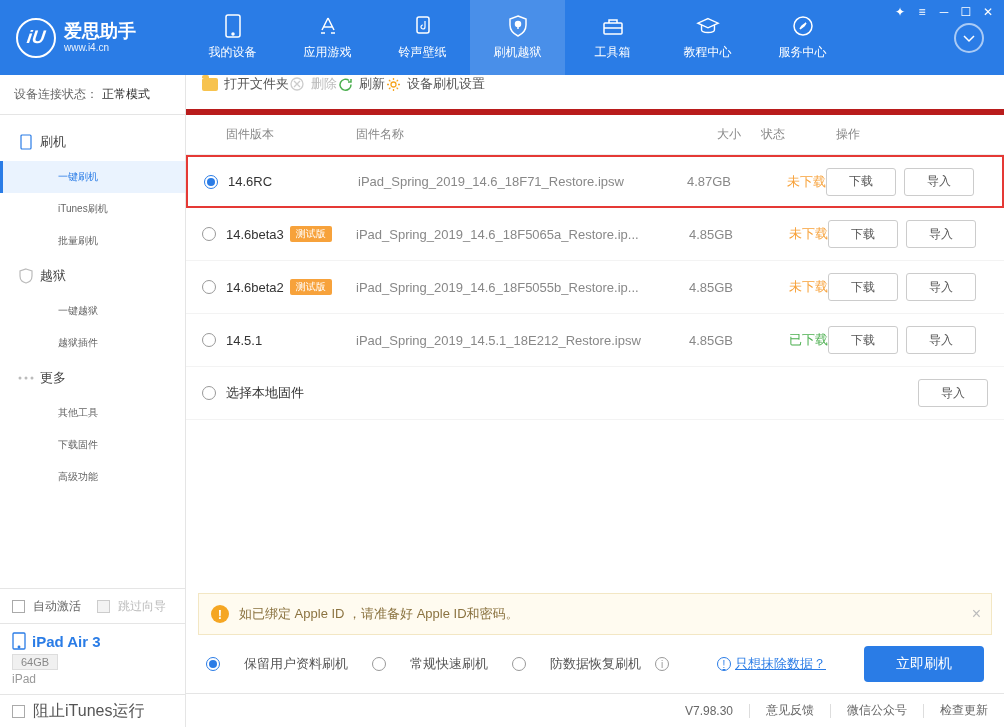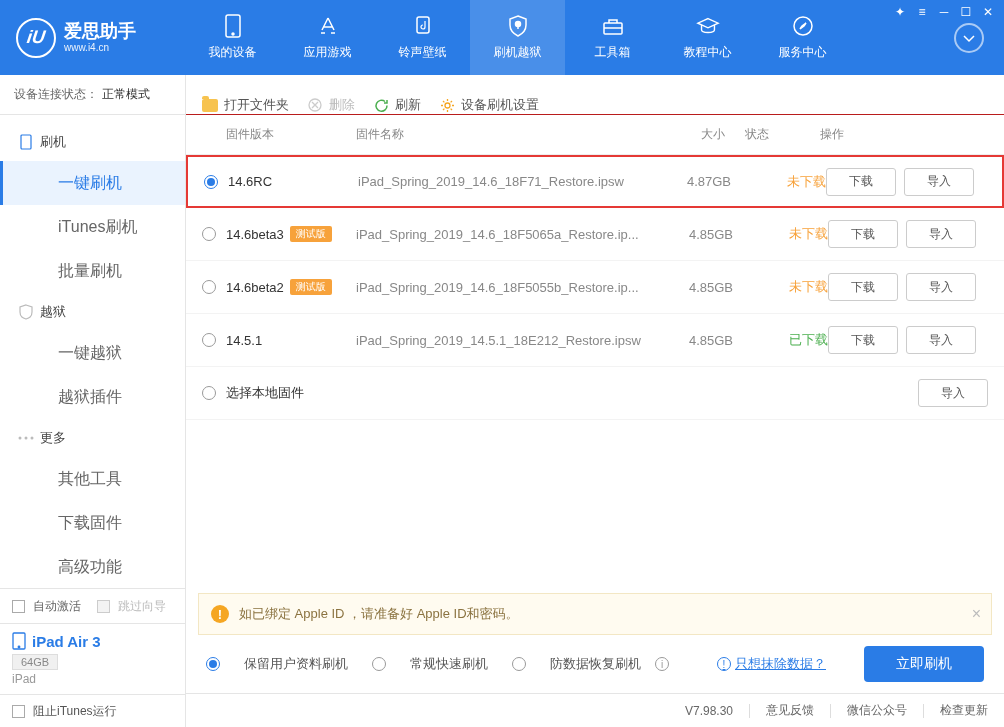--- a/index.html
+++ b/index.html
@@ -23,42 +23,42 @@
     .win-btn { width: 20px; height: 16px; display: flex; align-items: center; justify-content: center; cursor: pointer; font-size: 12px; color: #fff; }
 
     
     .body { display: flex; height: 652px; }
     .sidebar { width: 186px; border-right: 1px solid #e5e5e5; display: flex; flex-direction: column; }
     .conn-status { height: 40px; border-bottom: 1px solid #e5e5e5; display: flex; align-items: center; padding: 0 14px; font-size: 12px; color: #666; }
     .conn-status b { color: #333; margin-left: 4px; font-weight: normal; }
     .side-menu { flex: 1; overflow: auto; padding-top: 8px; }
     .menu-group { display: flex; align-items: center; height: 38px; padding-left: 40px; cursor: pointer; color: #444; font-size: 13px; gap: 10px; position: relative; }
     .menu-group .gicon { position: absolute; left: 18px; width: 16px; height: 16px; display: flex; align-items: center; justify-content: center; color: #999; }
-    .menu-item { display: flex; align-items: center; height: 44px; padding-left: 58px; cursor: pointer; color: #666; font-size: 16px; }
+    .menu-item { display: flex; align-items: center; height: 32px; padding-left: 58px; cursor: pointer; color: #666; font-size: 10px; }
     .menu-item.active { background: #eaf3fe; color: #2a7ce6; border-left: 3px solid #2a7ce6; padding-left: 55px; }
     .side-bottom { border-top: 1px solid #e5e5e5; }
     .activate-row { height: 34px; display: flex; align-items: center; padding: 0 12px; gap: 8px; color: #666; font-size: 12px; }
     .chk { width: 13px; height: 13px; border: 1px solid #aaa; background: #fff; display: inline-flex; align-items: center; justify-content: center; cursor: pointer; }
     .chk.disabled { border-color: #ccc; background: #f3f3f3; }
     .device-row { padding: 8px 12px; border-top: 1px solid #e5e5e5; }
     .device-name { color: #2a7ce6; font-size: 15px; font-weight: bold; display: flex; align-items: center; gap: 6px; }
     .badge { display: inline-block; background: #f0f0f0; color: #888; padding: 1px 8px; border-radius: 0; font-size: 11px; margin-top: 4px; border: 1px solid #ddd; }
     .device-type { color: #999; font-size: 12px; margin-top: 2px; }
-    .itunes-row { height: 33px; border-top: 1px solid #e5e5e5; display: flex; align-items: center; padding: 0 12px; gap: 8px; color: #555; font-size: 12px; }
+    .itunes-row { height: 33px; border-top: 1px solid #e5e5e5; display: flex; align-items: center; padding: 0 12px; gap: 8px; color: #555; font-size: 16px; }
 
     
     .main { flex: 1; display: flex; flex-direction: column; }
-    .toolbar { height: 40px; border-bottom: 1px solid #b91c1c; display: flex; align-items: flex-end; padding: 0 16px; gap: 18px; font-size: 13px; }
+    .toolbar { height: 40px; border-bottom: 6px solid #b91c1c; display: flex; align-items: flex-start; padding: 0 16px; font-size: 13px; }
     .tb-item { display: flex; align-items: center; gap: 6px; cursor: pointer; color: #555; }
     .tb-item.disabled { color: #bbb; }
     .tb-icon { width: 16px; height: 16px; display: flex; align-items: center; justify-content: center; }
     .tb-folder { width: 16px; height: 13px; background: #f7c34f; border-radius: 2px; position: relative; }
     .tb-folder::before { content:""; position: absolute; top:-3px; left:0; width:7px; height:3px; background:#f7c34f; border-radius:2px 2px 0 0; }
 
-    .table-head { height: 40px; border-bottom: 1px solid #eee; display: flex; align-items: center; padding: 0 24px 0 40px; color: #888; font-size: 12px; }
+    .table-head { height: 40px; border-bottom: 1px solid #eee; display: flex; align-items: center; padding: 0 8px 0 40px; color: #888; font-size: 12px; }
     .col-ver { width: 130px; }
     .col-name { flex: 1; }
     .col-size { width: 80px; text-align: right; padding-right: 20px; }
     .col-status { width: 75px; }
     .col-act { width: 160px; }
 
     .rows { flex: 1; overflow: auto; }
     .fw-row { display: flex; align-items: center; padding: 0 16px 0 16px; height: 53px; border-bottom: 1px solid #f3f3f3; position: relative; }
     .fw-row.highlighted { border: 2px solid #e53935; }
     .radio { width: 14px; height: 14px; border: 1px solid #999; border-radius: 50%; margin-right: 10px; position: relative; cursor: pointer; }

